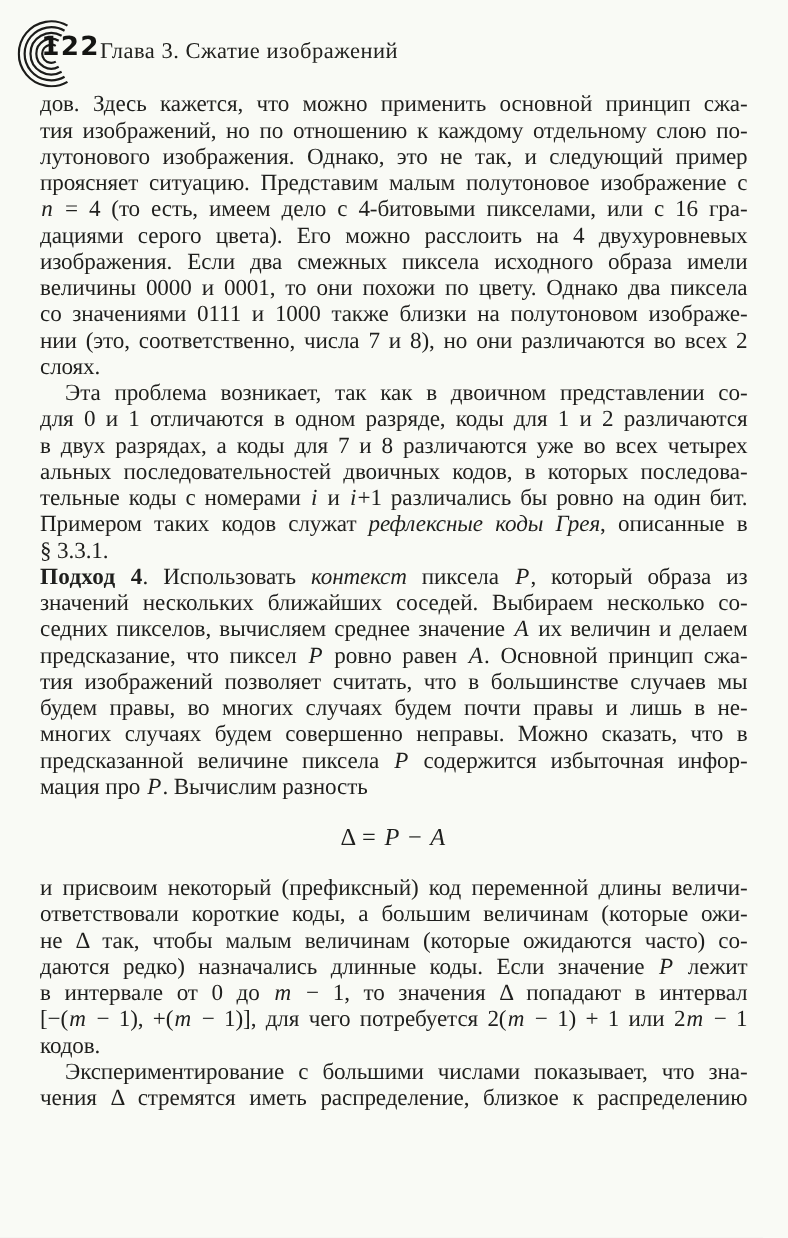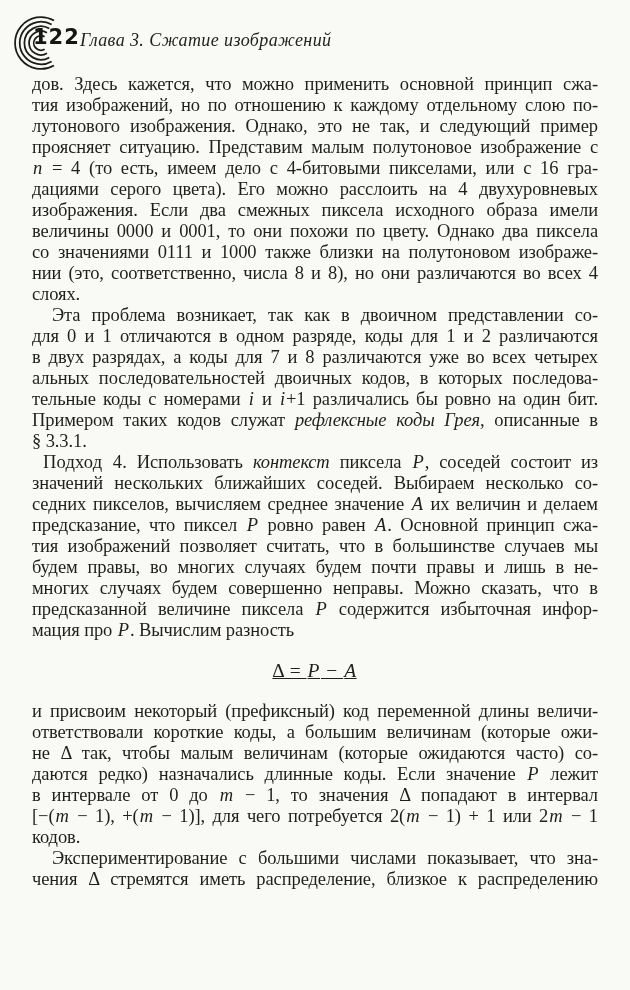--- a/index.html
+++ b/index.html
@@ -31,21 +31,20 @@
     top: 11px; left: 19px;
     font-family: "DejaVu Sans", sans-serif;
     font-weight: bold;
     font-size: 21px;
     letter-spacing: 1px;
     color: #151513;
   }
   .chapter-title {
     position: absolute;
     top: 16px; left: 66px;
-    font-style: italic;
     font-size: 18px;
     letter-spacing: 0.4px;
     color: #22221f;
     white-space: nowrap;
   }
   
   .body-text {
     position: absolute;
     top: 74px; left: 32px;
     width: 566px;
@@ -53,24 +52,24 @@
     line-height: 21px;
     letter-spacing: -0.1px;
   }
   .para { margin: 0; }
   .line {
     text-align: justify;
     text-align-last: justify;
     white-space: normal;
   }
   .line.a-l { text-align-last: left; }
-  .line.a-c { text-align: center; text-align-last: center; text-decoration: underline; }
+  .line.a-c { text-align: center; text-align-last: center; }
   .para.indent .line:first-child { text-indent: 20px; }
   .seg-i { font-style: italic; }
-  .seg-b { font-weight: normal; letter-spacing: 0.2px; margin-left: 11px; }
+  .seg-b { font-weight: bold; letter-spacing: 0.2px; }
   .seg-m { font-style: italic; padding: 0 1px; }
   .formula {
     margin: 19px 0 20px 0;
     font-size: 19.5px;
     letter-spacing: 0.5px;
   }
 </style>
 </head>
 <body>
 
@@ -94,34 +93,34 @@
     <div class="para">
         <div class="line"><span>дов. Здесь кажется, что можно применить основной принцип сжа-</span></div>
         <div class="line"><span>тия изображений, но по отношению к каждому отдельному слою по-</span></div>
         <div class="line"><span>лутонового изображения. Однако, это не так, и следующий пример</span></div>
         <div class="line"><span>проясняет ситуацию. Представим малым полутоновое изображение с</span></div>
         <div class="line"><span class="seg-m">n</span><span> = 4 (то есть, имеем дело с 4-битовыми пикселами, или с 16 гра-</span></div>
         <div class="line"><span>дациями серого цвета). Его можно расслоить на 4 двухуровневых</span></div>
         <div class="line"><span>изображения. Если два смежных пиксела исходного образа имели</span></div>
         <div class="line"><span>величины 0000 и 0001, то они похожи по цвету. Однако два пиксела</span></div>
         <div class="line"><span>со значениями 0111 и 1000 также близки на полутоновом изображе-</span></div>
-        <div class="line"><span>нии (это, соответственно, числа 8 и 8), но они различаются во всех 4</span></div>
+        <div class="line"><span>нии (это, соответственно, числа 7 и 8), но они различаются во всех 2</span></div>
         <div class="line a-l"><span>слоях.</span></div>
       </div>
     <div class="para indent">
         <div class="line"><span>Эта проблема возникает, так как в двоичном представлении со-</span></div>
         <div class="line"><span>для 0 и 1 отличаются в одном разряде, коды для 1 и 2 различаются</span></div>
         <div class="line"><span>в двух разрядах, а коды для 7 и 8 различаются уже во всех четырех</span></div>
         <div class="line"><span>альных последовательностей двоичных кодов, в которых последова-</span></div>
         <div class="line"><span>тельные коды с номерами </span><span class="seg-m">i</span><span> и </span><span class="seg-m">i</span><span>+1 различались бы ровно на один бит.</span></div>
         <div class="line"><span>Примером таких кодов служат </span><span class="seg-i">рефлексные коды Грея</span><span>, описанные в</span></div>
         <div class="line a-l"><span>§ 3.3.1.</span></div>
       </div>
     <div class="para">
-        <div class="line"><span class="seg-b">Подход 4</span><span>. Использовать </span><span class="seg-i">контекст</span><span> пиксела </span><span class="seg-m">P</span><span>, соседей состоит из</span></div>
+        <div class="line"><span class="seg-b">Подход 4</span><span>. Использовать </span><span class="seg-i">контекст</span><span> пиксела </span><span class="seg-m">P</span><span>, который образа из</span></div>
         <div class="line"><span>значений нескольких ближайших соседей. Выбираем несколько со-</span></div>
         <div class="line"><span>седних пикселов, вычисляем среднее значение </span><span class="seg-m">A</span><span> их величин и делаем</span></div>
         <div class="line"><span>предсказание, что пиксел </span><span class="seg-m">P</span><span> ровно равен </span><span class="seg-m">A</span><span>. Основной принцип сжа-</span></div>
         <div class="line"><span>тия изображений позволяет считать, что в большинстве случаев мы</span></div>
         <div class="line"><span>будем правы, во многих случаях будем почти правы и лишь в не-</span></div>
         <div class="line"><span>многих случаях будем совершенно неправы. Можно сказать, что в</span></div>
         <div class="line"><span>предсказанной величине пиксела </span><span class="seg-m">P</span><span> содержится избыточная инфор-</span></div>
         <div class="line a-l"><span>мация про </span><span class="seg-m">P</span><span>. Вычислим разность</span></div>
       </div>
     <div class="para formula">

